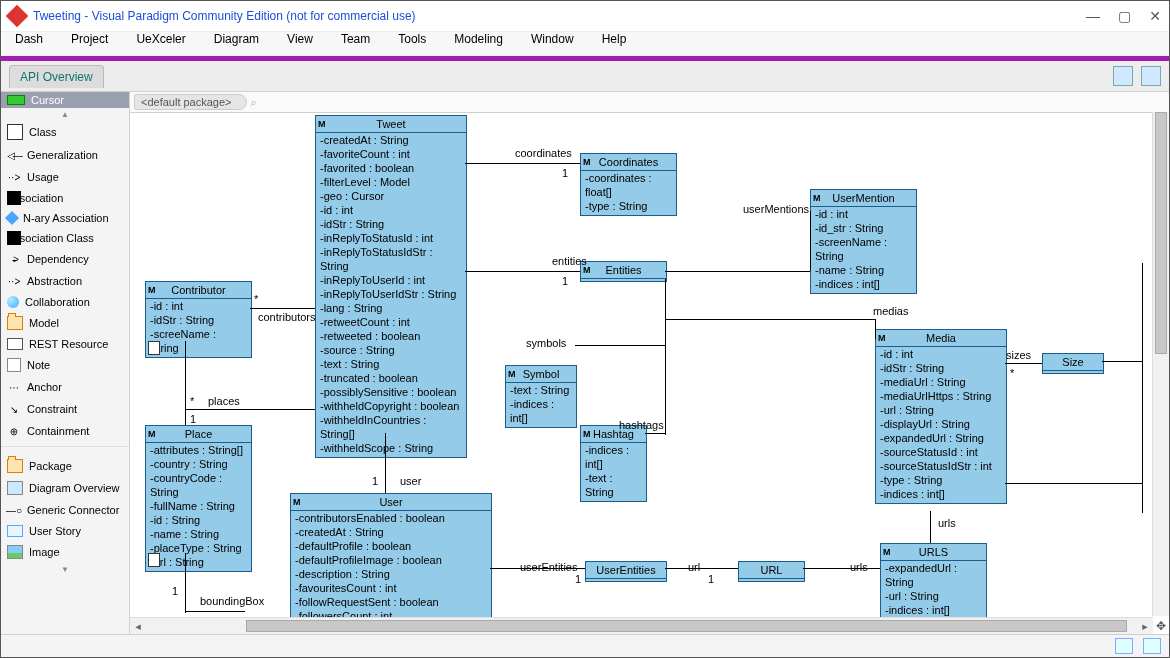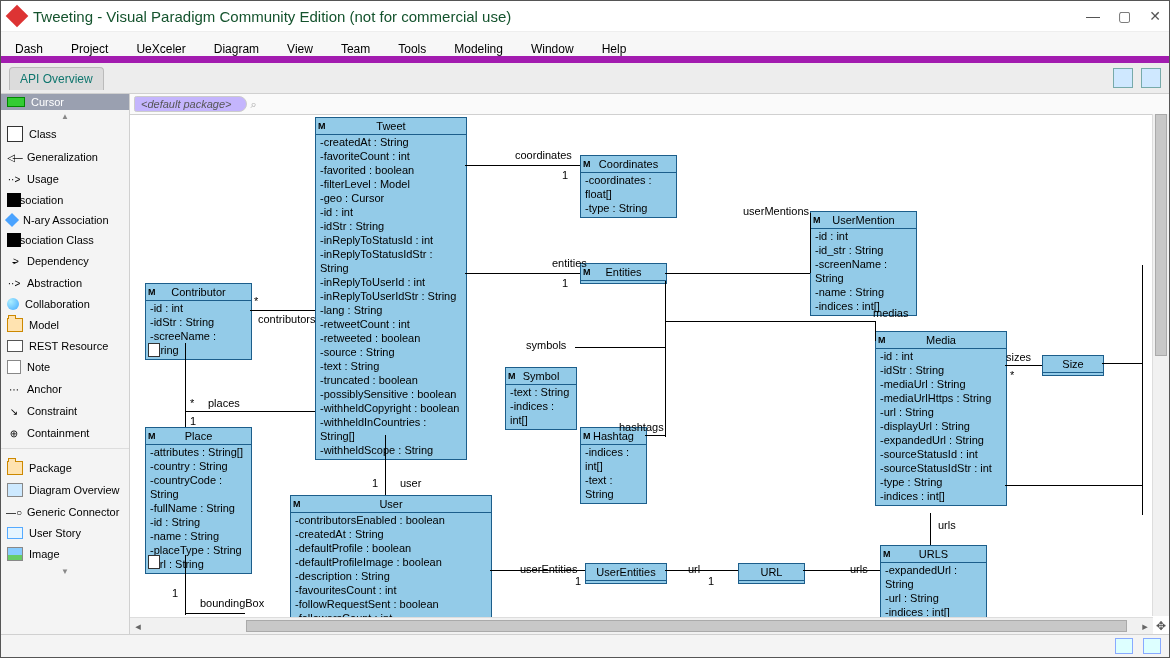--- a/index.html
+++ b/index.html
@@ -1,22 +1,22 @@
 <!DOCTYPE html>
 <html><head>
 <meta charset="utf-8">
 <style>
   html,body{margin:0;padding:0;font-family:Tahoma,Arial,sans-serif;font-size:11px;color:#000;background:#fff;overflow:hidden;}
   .window{width:1170px;height:658px;border:1px solid #555;box-sizing:border-box;display:flex;flex-direction:column;}
   .titlebar{height:30px;display:flex;align-items:center;padding:0 8px;background:#fff;border-bottom:1px solid #eee;}
   .titlebar .icon{width:16px;height:16px;background:#d33;transform:rotate(45deg);margin-right:8px;}
-  .titlebar .title{flex:1;font-size:15px;color:#14532d;}
+  .titlebar .title{flex:1;font-size:12px;color:#1d4ed8;}
   .winbtns{display:flex;gap:18px;font-size:14px;color:#555;}
   .winbtns span{cursor:default;}
-  .menubar{height:24px;display:flex;align-items:flex-end;padding:0 14px;gap:28px;font-size:12px;background:#f7f7f7;border-bottom:7px solid #a21caf;}
+  .menubar{height:24px;display:flex;align-items:flex-start;padding:0 14px;gap:28px;font-size:12px;background:#f7f7f7;border-bottom:5px solid #a21caf;}
   .toolbar{height:30px;display:flex;align-items:center;padding:0 8px;background:#ededed;border-bottom:1px solid #d0d0d0;justify-content:space-between;}
   .tab{display:inline-block;background:#dcdcdc;border:1px solid #bbb;border-bottom:none;border-radius:4px 4px 0 0;padding:4px 10px;font-size:12px;color:#0f766e;}
   .toolbar-right{display:flex;gap:8px;}
   .tbicon{width:18px;height:18px;background:#cfe8ff;border:1px solid #7aa;}
   .main{flex:1;display:flex;min-height:0;}
   .palette{width:128px;background:#f4f4f4;border-right:1px solid #d0d0d0;display:flex;flex-direction:column;overflow:hidden;}
   .palette .cursor{background:#9aa0b0;color:#fff;padding:2px 6px;display:flex;align-items:center;gap:6px;}
   .palette .sep{height:12px;display:flex;justify-content:center;align-items:center;}
   .palette .sep::after{content:"▲";font-size:8px;color:#888;}
   .palette .sep.down::after{content:"▼";}
@@ -36,21 +36,21 @@
   .pi.pkg::before{content:"";position:absolute;top:-4px;left:0;width:6px;height:3px;background:#ffe3b0;border:1px solid #c80;border-bottom:none;}
   .pi.overview{width:14px;height:12px;border:1px solid #888;background:#cde9ff;}
   .pi.conn::before{content:"—○";}
   .pi.story{width:14px;height:10px;border:1px solid #5af;background:#e6f5ff;}
   .pi.img{width:14px;height:12px;background:linear-gradient(#8cf 60%,#6c6 60%);border:1px solid #888;}
   .pi.collab{width:12px;height:12px;border-radius:50%;background:radial-gradient(circle at 30% 30%,#aef,#4af);}
   .pi.rest{width:14px;height:10px;border:1px solid #555;background:#fff;}
   .pi.note{width:12px;height:12px;border:1px solid #888;background:#fff;}
   .canvas-wrap{flex:1;display:flex;flex-direction:column;min-width:0;position:relative;}
   .breadcrumb{height:20px;border-bottom:1px solid #d0d0d0;display:flex;align-items:center;padding:0 4px;background:#fafafa;font-size:11px;}
-  .breadcrumb .crumb{border:1px solid #ccc;border-radius:3px 10px 10px 3px;padding:1px 14px 1px 6px;background:#c4b5fd;color:#555;font-style:italic;}
+  .breadcrumb .crumb{border:1px solid #ccc;border-radius:3px 10px 10px 3px;padding:1px 14px 1px 6px;background:#e5e5e5;color:#555;}
   .canvas{flex:1;position:relative;background:#fff;overflow:hidden;}
   .scroll-v{position:absolute;right:0;top:20px;bottom:18px;width:16px;background:#f1f1f1;border-left:1px solid #ddd;}
   .scroll-v .thumb{position:absolute;left:2px;right:2px;top:0;height:240px;background:#c8c8c8;border:1px solid #aaa;}
   .scroll-h{position:absolute;left:0;right:16px;bottom:0;height:16px;background:#f1f1f1;border-top:1px solid #ddd;display:flex;align-items:center;}
   .scroll-h .l,.scroll-h .r{width:16px;text-align:center;color:#666;}
   .scroll-h .track{flex:1;position:relative;height:12px;}
   .scroll-h .thumb{position:absolute;left:100px;right:10px;top:0;bottom:0;background:#c8c8c8;border:1px solid #aaa;}
   .corner{position:absolute;right:0;bottom:0;width:16px;height:16px;display:flex;align-items:center;justify-content:center;color:#555;font-size:12px;}
   .uml{position:absolute;border:1px solid #1c5e8b;background:#93cbe8;font-size:11px;line-height:14px;}
   .uml .hdr{font-weight:normal;text-align:center;border-bottom:1px solid #1c5e8b;padding:1px 2px;position:relative;}
@@ -266,21 +266,21 @@
             <div class="hdr">Coordinates</div>
             <div class="attrs">
               <div>coordinates : float[]</div>
               <div>type : String</div>
             </div>
           </div>
           <div class="uml" style="left: 450px; top: 148px; width: 85px;">
             <div class="hdr">Entities</div>
             <div class="attrs"></div>
           </div>
-          <div class="uml" style="left: 680px; top: 96px; width: 105px;">
+          <div class="uml" style="left: 680px; top: 76px; width: 105px;">
             <div class="hdr">UserMention</div>
             <div class="attrs">
               <div>id : int</div>
               <div>id_str : String</div>
               <div>screenName : String</div>
               <div>name : String</div>
               <div>indices : int[]</div>
             </div>
           </div>
           <div class="uml" style="left: 375px; top: 252px; width: 70px;">

